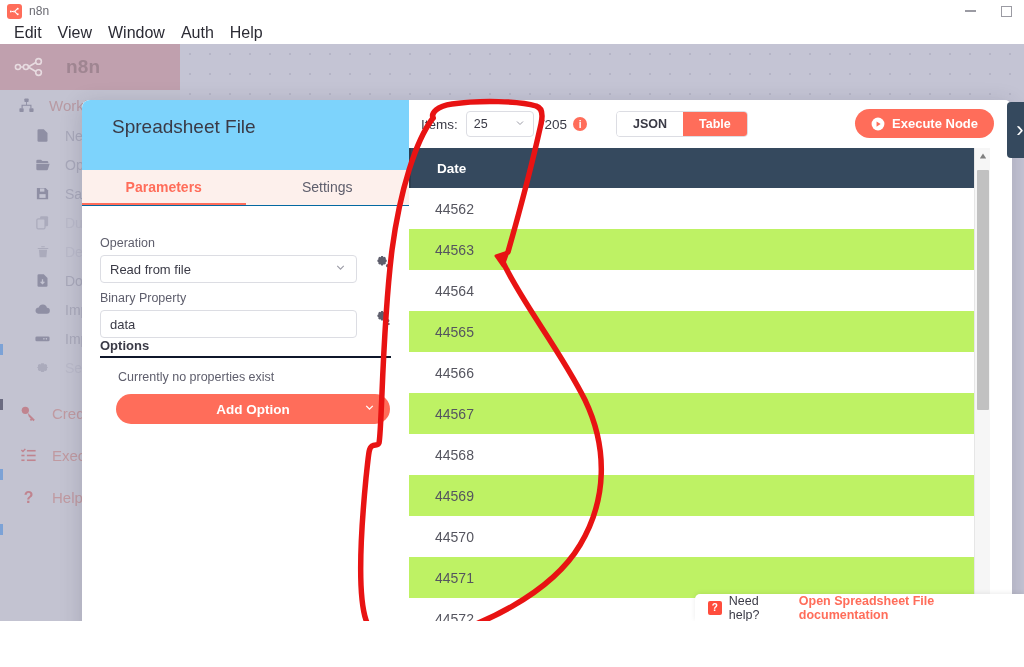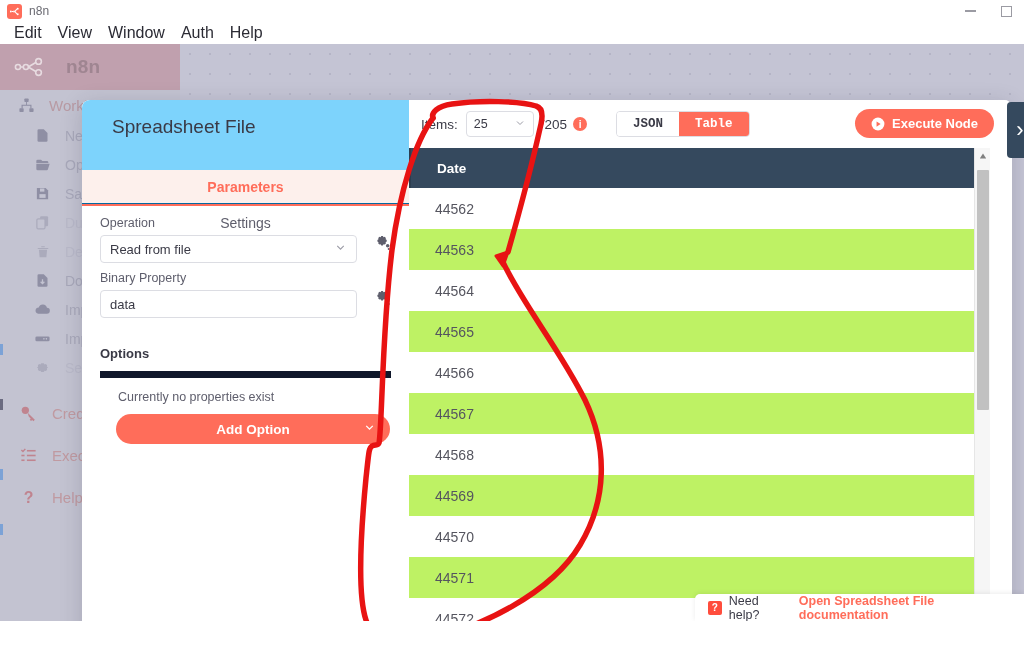--- a/index.html
+++ b/index.html
@@ -155,53 +155,52 @@
   .ndv-left-head {
     background: #7dd3fc; height: 88px; padding: 16px 0 0 30px;
   }
   .ndv-title {
     font-size: 19px; color: #3a3a46; font-weight: normal;
   }
   .ndv-tabs {
     position: absolute; left: 0; top: 70px; width: 327px; height: 36px;
     background: #fdf0ec;
     display: flex;
-    border-bottom: 3px solid #0369a1;
-    flex-direction: column;
+    border-bottom: 1px solid #0369a1;
   }
   .ndv-tab {
     flex: 1; text-align: center;
     font-size: 14px; color: #5e5e6c;
     line-height: 34px;
   }
   .ndv-tab.active {
     color: #ff6d5a; font-weight: bold;
     border-bottom: 2px solid #ff6d5a;
   }
   .ndv-params {
-    position: absolute; left: 0; top: 96px; width: 327px;
+    position: absolute; left: 0; top: 116px; width: 327px;
     padding: 12px 18px 0 18px;
   }
   .p-label { font-size: 12.5px; color: #5e5e6c; margin: 8px 0 5px 0; }
   .p-row { display: flex; align-items: flex-start; gap: 18px; }
   .p-input {
     flex: 1; height: 28px;
     border: 1px solid #dcdde3; border-radius: 4px;
     background: #ffffff;
     display: flex; align-items: center; justify-content: space-between;
     padding: 0 9px;
     font-size: 13px; color: #3a3a46;
   }
   .chev { color: #9b9ba6; }
   .gear-ico { color: #5e5e6c; width: 16px; height: 16px; }
   .gear-ico svg { display: block; }
   .p-section-title {
     font-size: 13px; color: #3a3a46; font-weight: bold;
-    margin: 28px 0 0 0; padding-bottom: 10px;
-    border-bottom: 7px solid #0f172a;
+    margin: 0 0 0 0; padding-bottom: 3px;
+    border-bottom: 2px solid #0f172a;
   }
   .p-empty { font-size: 12.5px; color: #5e5e6c; margin: 12px 0 10px 18px; }
   .add-option {
     height: 30px; border-radius: 15px;
     background: #ff6d5a; color: #ffffff;
     display: flex; align-items: center; justify-content: center;
     font-size: 13.5px; font-weight: bold;
     position: relative;
     margin: 0 0 14px 16px; width: 274px;
   }
@@ -236,21 +235,20 @@
   }
   .seg {
     position: absolute; left: 207px; top: 11px;
     height: 26px; display: flex;
     border: 1px solid #dcdde3; border-radius: 4px; overflow: hidden;
   }
   .seg-btn {
     padding: 0 16px; line-height: 24px;
     font-size: 12.5px; color: #3a3a46; background: #ffffff;
     font-weight: bold;
-    font-family: Liberation Mono, monospace;
   }
   .seg-btn.active { background: #ff6d5a; color: #ffffff; }
   .exec-node {
     position: absolute; right: 18px; top: 9px;
     height: 29px; padding: 0 16px;
     background: #ff6d5a; color: #ffffff;
     border-radius: 15px;
     display: flex; align-items: center; gap: 7px;
     font-size: 13px; font-weight: bold;
   }

